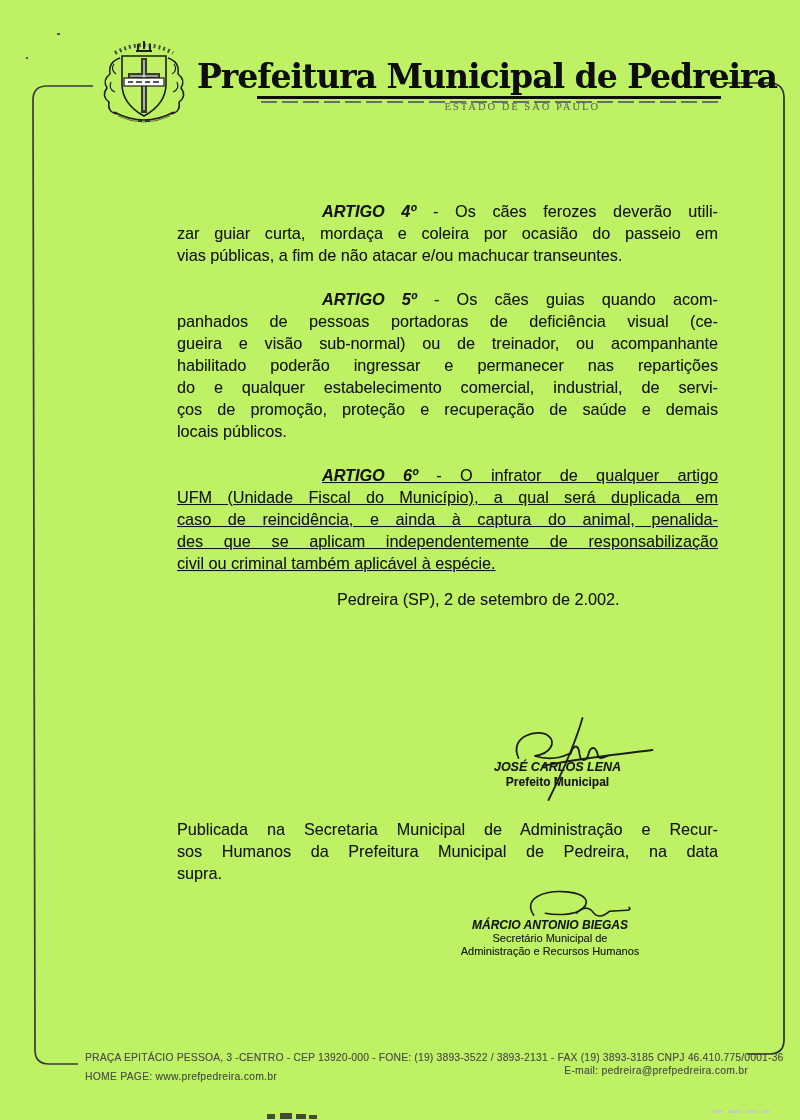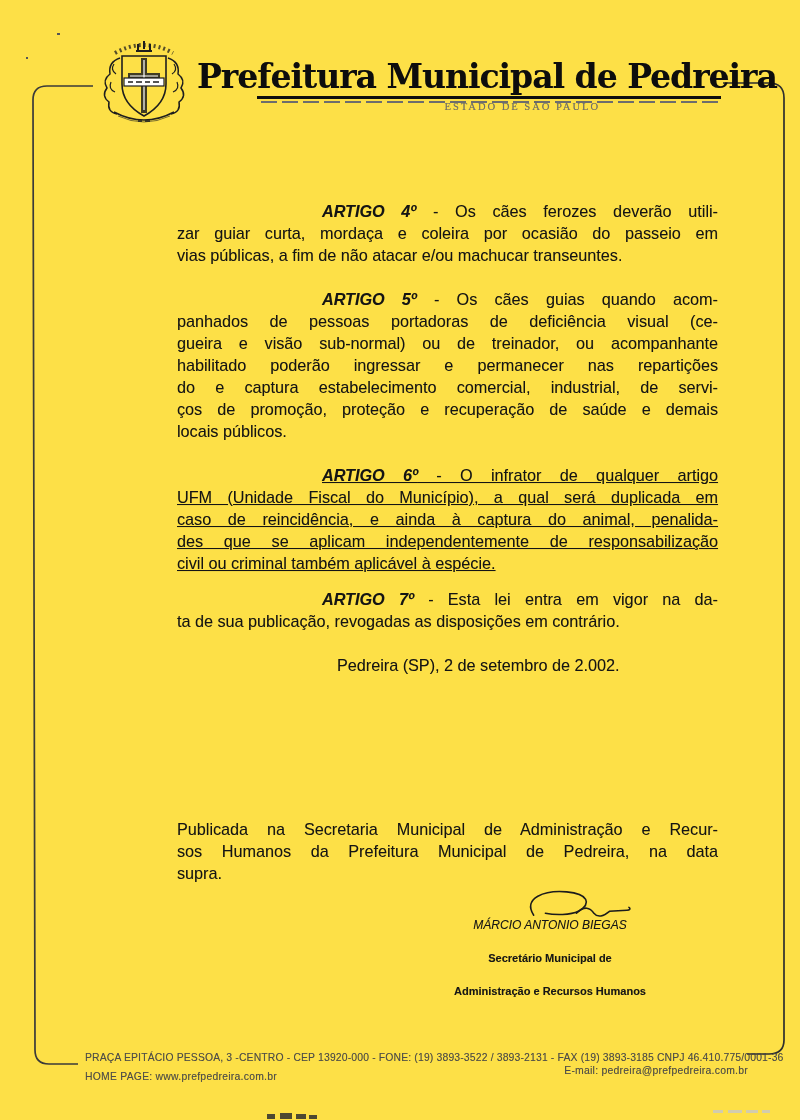--- a/index.html
+++ b/index.html
@@ -1,18 +1,18 @@
 <!DOCTYPE html>
 <html><head>
 <meta charset="utf-8">
 <style>
   html,body{margin:0;padding:0;background:#ffffff;}
   .page{
     position:relative; width:800px; height:1120px; overflow:hidden;
-    background:#fde047; color:#161616;
+    background:#bef264; color:#161616;
     font-family:"Liberation Sans", sans-serif;
     text-shadow:0.2px 0.2px 0 rgba(0,0,0,0.28);
   }
   
   .crest{position:absolute; left:98px; top:36px; width:92px; height:88px;}
   .title{
     position:absolute; left:197px; top:57px;
     font-family:"DejaVu Serif", serif; font-weight:bold;
     font-size:33px; letter-spacing:-1px; color:#0d0d0d; white-space:nowrap;
   }
@@ -36,22 +36,22 @@
   .line.first{padding-left:145px;}
   .art-heading{font-weight:bold; font-style:italic;}
   .date-line{padding-left:160px; margin-top:4px;}
   
   .sig-mayor{position:absolute; left:450px; top:716px; width:215px; text-align:center;}
   .sig-mayor .scrawl{position:absolute; left:38px; top:0; width:175px; height:85px;}
   .sig-mayor .sig-name{padding-top:44px; font-size:12.5px; font-weight:bold; font-style:italic; line-height:15px;}
   .sig-mayor .sig-role{font-size:12px; font-weight:bold; line-height:14px;}
   .sig-secretary{position:absolute; left:430px; top:886px; width:240px; text-align:center;}
   .sig-secretary .scrawl{position:absolute; left:82px; top:2px; width:125px; height:34px;}
-  .sig-secretary .sig-name{padding-top:32px; font-size:12px; font-weight:normal; font-style:italic; line-height:14px;}
-  .sig-secretary .sig-role{font-size:11px; font-weight:bold; line-height:13px;margin-top:20px;}
+  .sig-secretary .sig-name{padding-top:32px; font-size:12px; font-weight:bold; font-style:italic; line-height:14px;}
+  .sig-secretary .sig-role{font-size:11px; font-weight:normal; line-height:13px;}
   
   .publication{position:absolute; left:177px; top:818px; width:541px;
     font-size:16.2px; line-height:22px; color:#141414;}
   
   .footer-line1{position:absolute; left:85px; top:1052px; width:687px;
     font-size:10.3px; letter-spacing:0.2px; color:#4c4c4c; white-space:nowrap;}
   .footer-home{position:absolute; left:85px; top:1071px; font-size:10.3px; letter-spacing:0.3px; color:#4c4c4c;}
   .footer-email{position:absolute; right:52px; top:1065px; font-size:10.3px; letter-spacing:0.3px; color:#4c4c4c;}
   
   .speck{position:absolute; background:#555;}
@@ -99,41 +99,49 @@
       <span class="line first"><b class="art-heading">ARTIGO 4º</b><span> - Os cães ferozes deverão utili-</span></span>
       <span class="line">zar guiar curta, mordaça e coleira por ocasião do passeio em</span>
       <span class="line last">vias públicas, a fim de não atacar e/ou machucar transeuntes.</span>
     </p>
 
     <p>
       <span class="line first"><b class="art-heading">ARTIGO 5º</b><span> - Os cães guias quando acom-</span></span>
       <span class="line">panhados de pessoas portadoras de deficiência visual (ce-</span>
       <span class="line">gueira e visão sub-normal) ou de treinador, ou acompanhante</span>
       <span class="line">habilitado poderão ingressar e permanecer nas repartições</span>
-      <span class="line">do e captura estabelecimento comercial, industrial, de servi-</span>
+      <span class="line">do e qualquer estabelecimento comercial, industrial, de servi-</span>
       <span class="line">ços de promoção, proteção e recuperação de saúde e demais</span>
       <span class="line last">locais públicos.</span>
     </p>
 
     <p class="tight">
       <span class="line first"><b class="art-heading">ARTIGO 6º</b><span> - O infrator de qualquer artigo</span></span>
       <span class="line">UFM (Unidade Fiscal do Município), a qual será duplicada em</span>
       <span class="line">caso de reincidência, e ainda à captura do animal, penalida-</span>
       <span class="line">des que se aplicam independentemente de responsabilização</span>
       <span class="line last">civil ou criminal também aplicável à espécie.</span>
     </p>
 
-    <p>
-      <span class="line first"><b class="art-heading">ARTIGO 7º</b><span> - Esta lei entra em vigor na da-</span></span>
-      <span class="line last">ta de sua publicação, revogadas as disposições em contrário.</span>
-    </p>
 
     <p class="date-line">Pedreira (SP), 2 de setembro de 2.002.</p>
   </div>
 
+  <div class="sig-mayor">
+    <svg class="scrawl" viewBox="0 0 170 85">
+      <g fill="none" stroke="#1c1c1c" stroke-width="1.8" stroke-linecap="round">
+        <path d="M 28,42 C 18,20 48,12 58,20 C 66,26 60,38 44,40 C 58,44 70,42 78,38"></path>
+        <path d="M 80,38 c 3,-10 8,-10 9,0 c 1,8 7,8 9,0 c 2,-8 7,-8 9,0 c 1,6 6,4 10,2"></path>
+        <path d="M 52,50 C 90,42 130,38 162,34"></path>
+        <path d="M 92,2 C 84,30 70,60 58,84"></path>
+      </g>
+    </svg>
+    <div class="sig-name">JOSÉ CARLOS LENA</div>
+    <div class="sig-role">Prefeito Municipal</div>
+  </div>
 
   <div class="publication">
     <span class="line">Publicada na Secretaria Municipal de Administração e Recur-</span>
     <span class="line">sos Humanos da Prefeitura Municipal de Pedreira, na data</span>
     <span class="line last">supra.</span>
   </div>
 
   <div class="sig-secretary">
     <svg class="scrawl" viewBox="0 0 120 35">
       <g fill="none" stroke="#1c1c1c" stroke-width="1.6" stroke-linecap="round">

